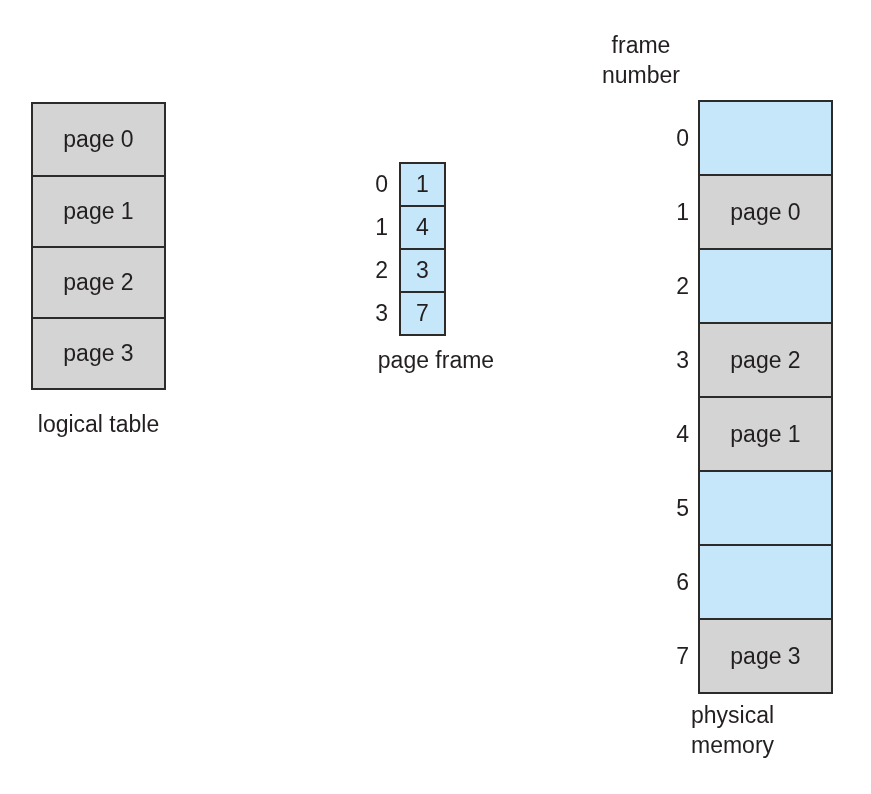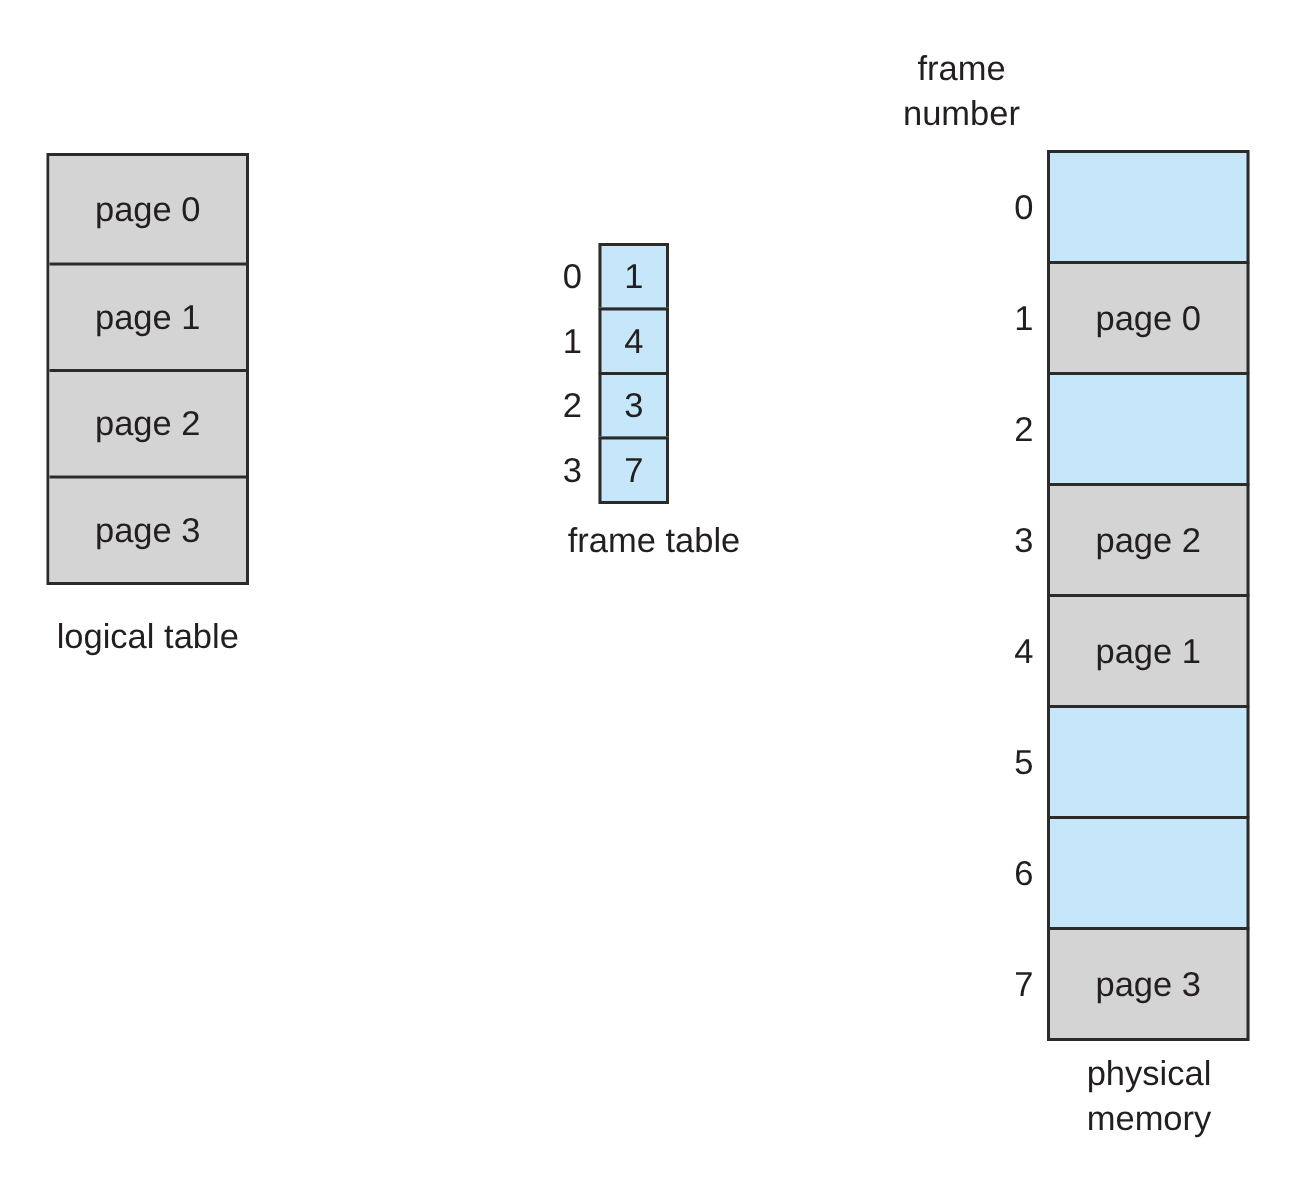--- a/index.html
+++ b/index.html
@@ -69,21 +69,21 @@
   }
   .pm-cell {
     width: 135px; height: 76px;
     background: var(--frame-fill);
     border: 2px solid var(--line);
     display: flex; align-items: center; justify-content: center;
   }
   .pm-cell.occupied { background: var(--page-fill); }
   .pm-label {
     position: absolute; left: 691px; top: 700px; width: 150px;
-    text-align: center; line-height: 30px;
+    text-align: left; line-height: 30px;
   }
 </style>
 </head>
 <body>
 
 <div>
 
   <div class="lm-stack">
     <div class="lm-cell">
       <span>page 0</span>
@@ -111,21 +111,21 @@
     </div>
     <div class="pt-row">
       <span class="pt-index">2</span>
       <span class="pt-cell">3</span>
     </div>
     <div class="pt-row">
       <span class="pt-index">3</span>
       <span class="pt-cell">7</span>
     </div>
   </div>
-  <div class="pt-label">frame table</div>
+  <div class="pt-label">page frame</div>
 
   <div class="fn-header">frame number</div>
   <div class="pm-rows">
     <div class="pm-row">
       <span class="pm-num">0</span>
       <div class="pm-cell">
         <span></span>
       </div>
     </div>
     <div class="pm-row">

